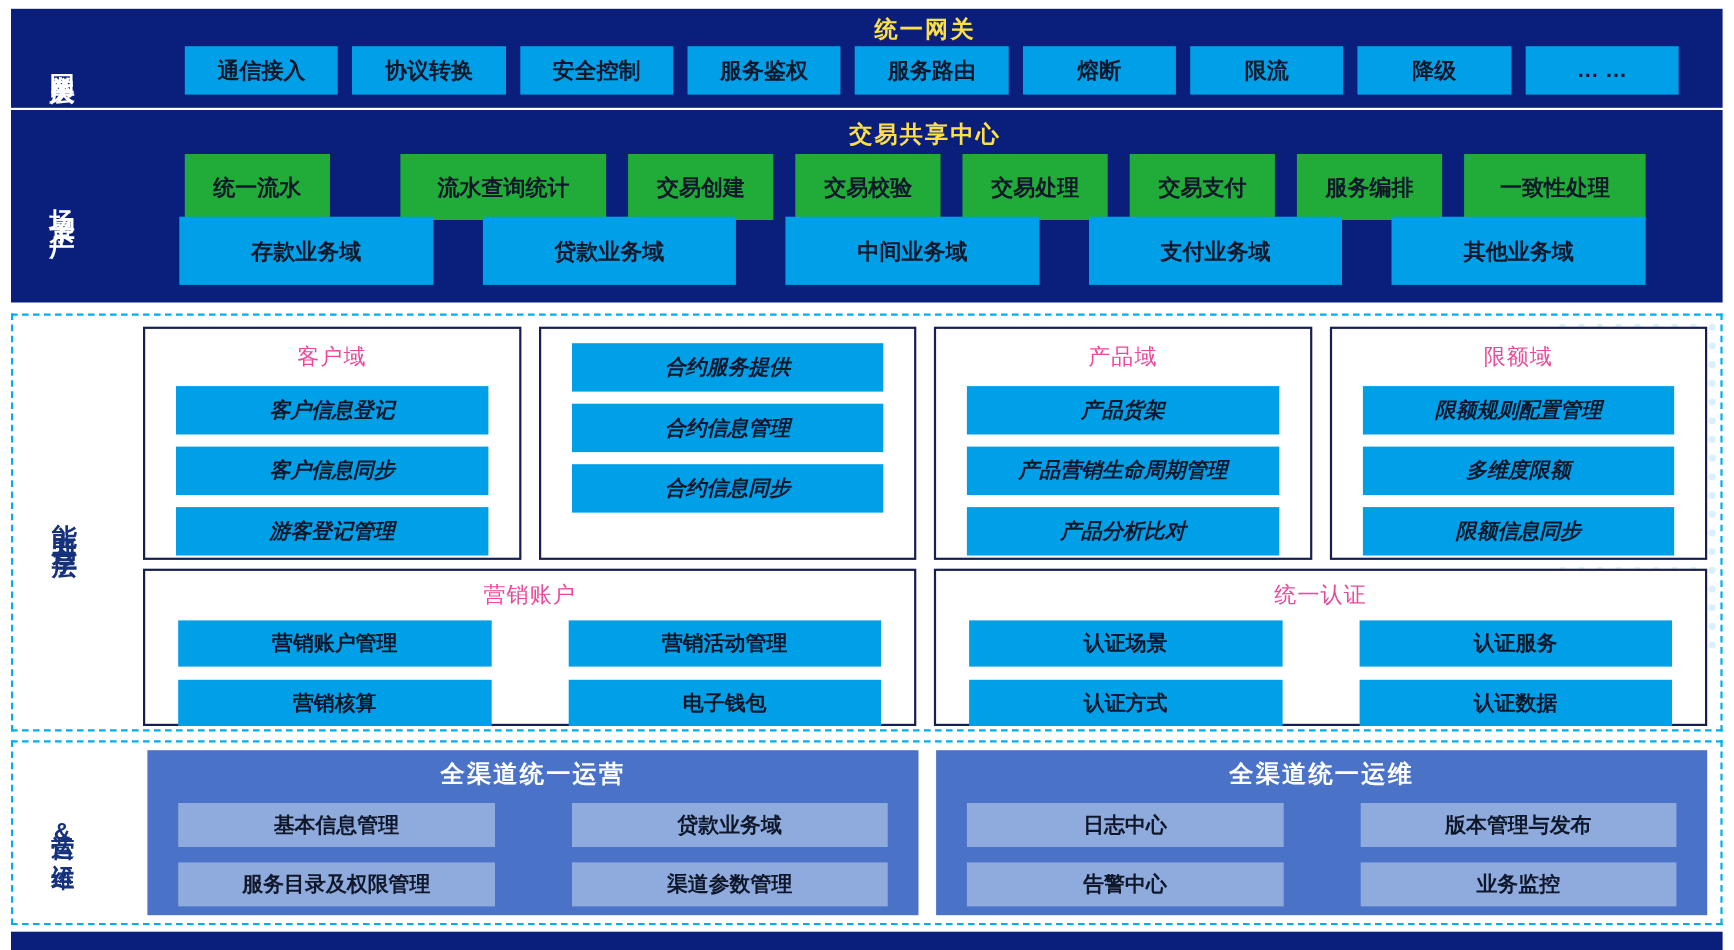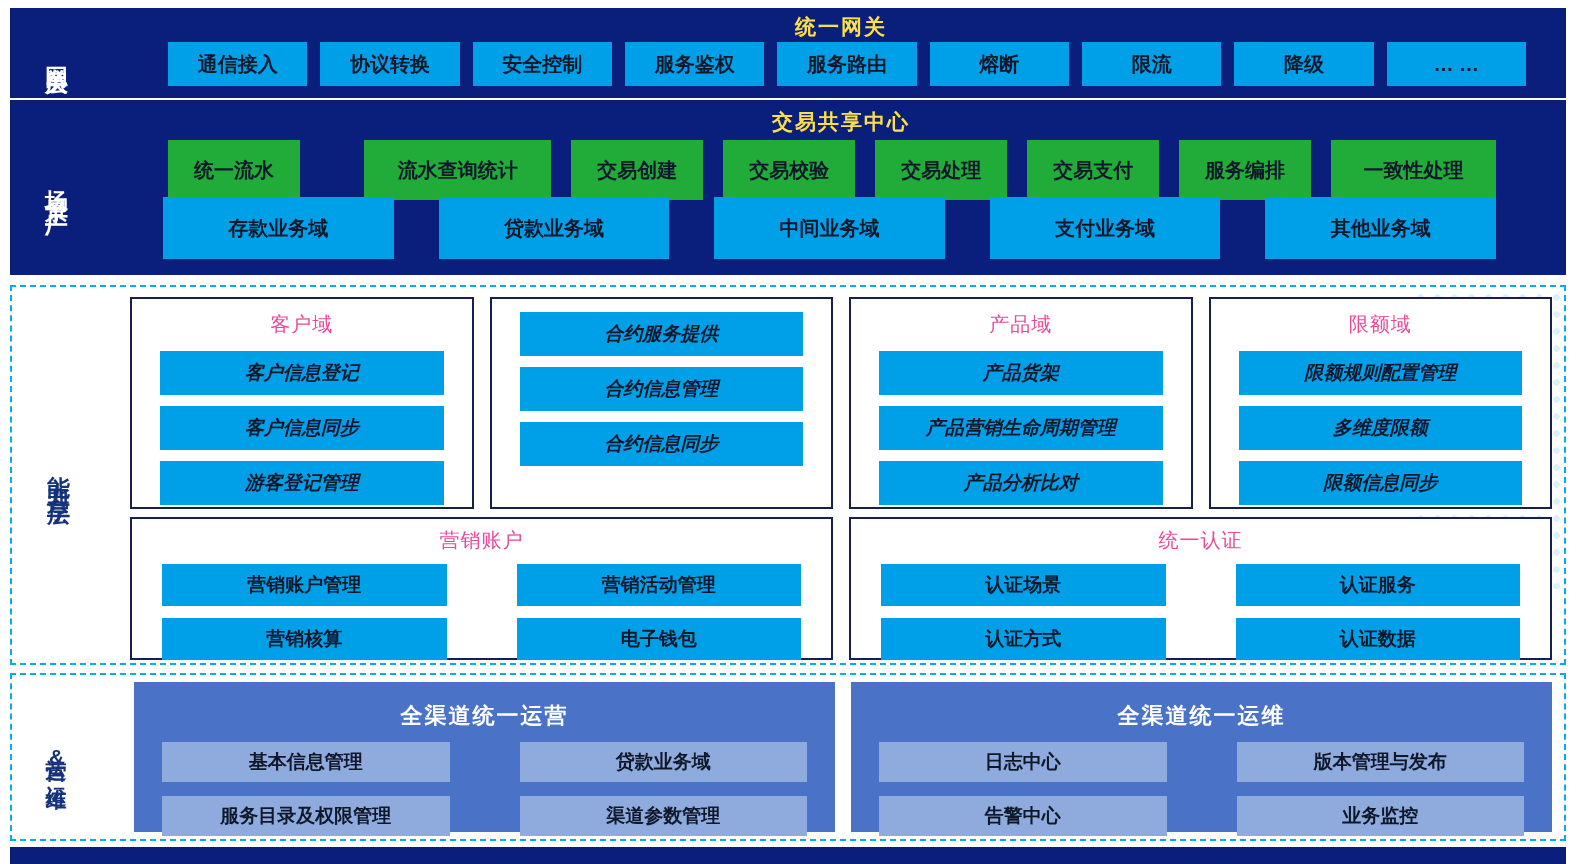--- a/index.html
+++ b/index.html
@@ -100,21 +100,21 @@
     top:673px; height:168px; background:#fff;
     border:2px dashed #00aeef;
   }
   .band-ops .vlabel { left:30px; font-size:21px; letter-spacing:1px; }
   .ops-content {
     position:absolute; left:122px; right:12px; top:7px; bottom:7px;
     display:flex; gap:16px;
   }
   .ops-box { flex:1; background:#4a73c8; }
   .ops-title {
-    margin-top:19px; text-align:center;
+    margin-top:7px; text-align:center;
     color:#fff; font-weight:700; font-size:22px; letter-spacing:2px;
   }
   .ops-grid {
     margin:11px 28px 0 28px; display:grid;
     grid-template-columns:1fr 1fr; column-gap:70px; row-gap:14px;
   }
   .ops-grid .btn { height:40px; font-size:19px; background:#8faadc; }
 
   
   .bottom-strip { top:847px; height:17px; }

